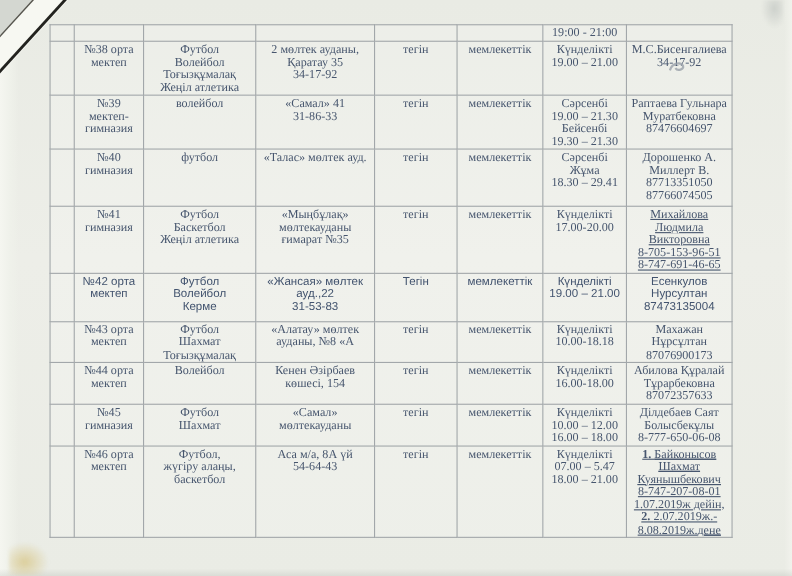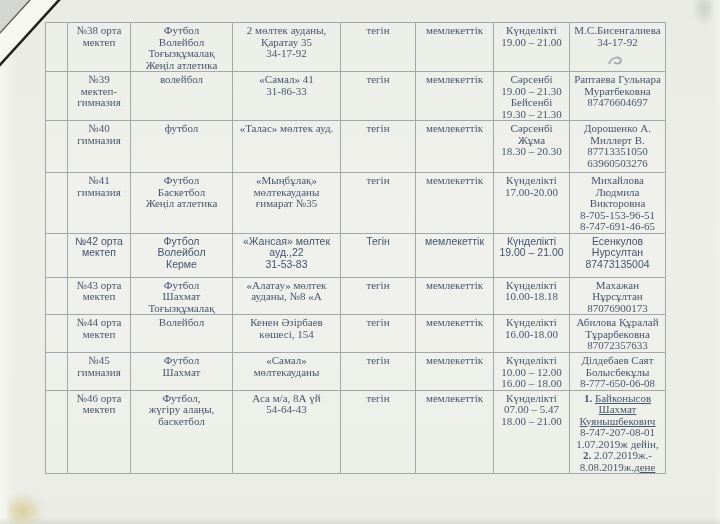--- a/index.html
+++ b/index.html
@@ -19,21 +19,21 @@
     vertical-align:top;text-align:center;
     font-size:11px;line-height:11.5px;
     color:#47566e;
     padding:2px 2px 0 2px;
     overflow:hidden;
   }
   tr.sans td{font-family:"Liberation Sans","DejaVu Sans",sans-serif;font-size:10.5px;color:#42536e;}
   .ln{white-space:nowrap;}
   .ln .u{text-decoration:underline;}
   .ln .b{font-weight:bold;}
-  td.tight{font-size:10.2px;line-height:10.6px;}
+  td.tight{font-size:10.2px;line-height:10.6px;text-decoration:underline;}
   
   .left-strip{
     position:absolute;left:0;top:0;width:17px;height:524px;
     background:linear-gradient(90deg,#f5f6f0 0%,#eff1ea 55%,rgba(239,241,234,0) 100%);
   }
   .fold{position:absolute;left:0;top:0;}
   .squiggle{position:absolute;left:607px;top:54px;}
   .smudge-tr{
     position:absolute;left:692px;top:0;width:20px;height:26px;
     background:radial-gradient(ellipse at 60% 30%,rgba(200,204,199,.85) 0%,rgba(200,204,199,0) 70%);
@@ -67,20 +67,32 @@
       <col style="width:22px">
         <col style="width:63px">
         <col style="width:102px">
         <col style="width:108px">
       <col style="width:75px">
         <col style="width:78px">
         <col style="width:76px">
         <col style="width:96px">
     </colgroup>
     <tbody>
+        <tr style="height: 15px;">
+          <td></td>
+          <td></td>
+          <td></td>
+          <td></td>
+          <td></td>
+          <td></td>
+          <td>
+            <div class="ln"><span>19:00 - 21:00</span></div>
+          </td>
+          <td></td>
+        </tr>
         <tr style="height: 48px; margin-top: 29px;">
           <td></td>
           <td>
             <div class="ln"><span>№38 орта</span></div>
             <div class="ln"><span>мектеп</span></div>
           </td>
           <td>
             <div class="ln"><span>Футбол</span></div>
             <div class="ln"><span>Волейбол</span></div>
             <div class="ln"><span>Тоғызқұмалақ</span></div>
@@ -152,27 +164,27 @@
           </td>
           <td>
             <div class="ln"><span>тегін</span></div>
           </td>
           <td>
             <div class="ln"><span>мемлекеттік</span></div>
           </td>
           <td>
             <div class="ln"><span>Сәрсенбі</span></div>
             <div class="ln"><span>Жұма</span></div>
-            <div class="ln"><span>18.30 – 20.30</span></div>
+            <div class="ln"><span>18.30 – 29.41</span></div>
           </td>
           <td>
             <div class="ln"><span>Дорошенко А.</span></div>
             <div class="ln"><span>Миллерт В.</span></div>
             <div class="ln"><span>87713351050</span></div>
-            <div class="ln"><span>63960503276</span></div>
+            <div class="ln"><span>87766074505</span></div>
           </td>
         </tr>
         <tr style="height: 48px;">
           <td></td>
           <td>
             <div class="ln"><span>№41</span></div>
             <div class="ln"><span>гимназия</span></div>
           </td>
           <td>
             <div class="ln"><span>Футбол</span></div>

